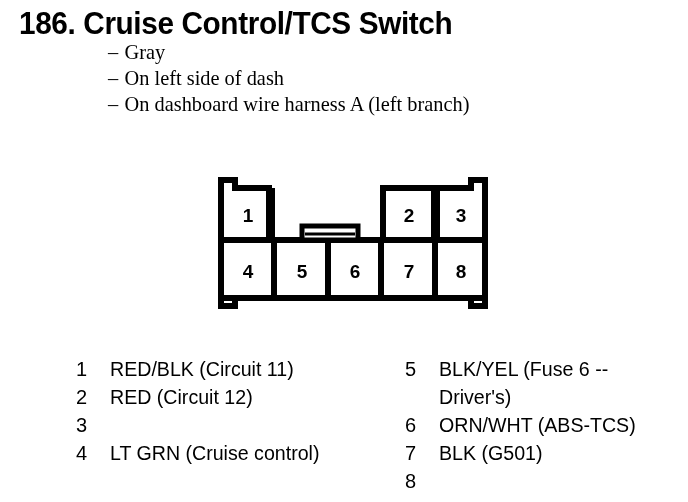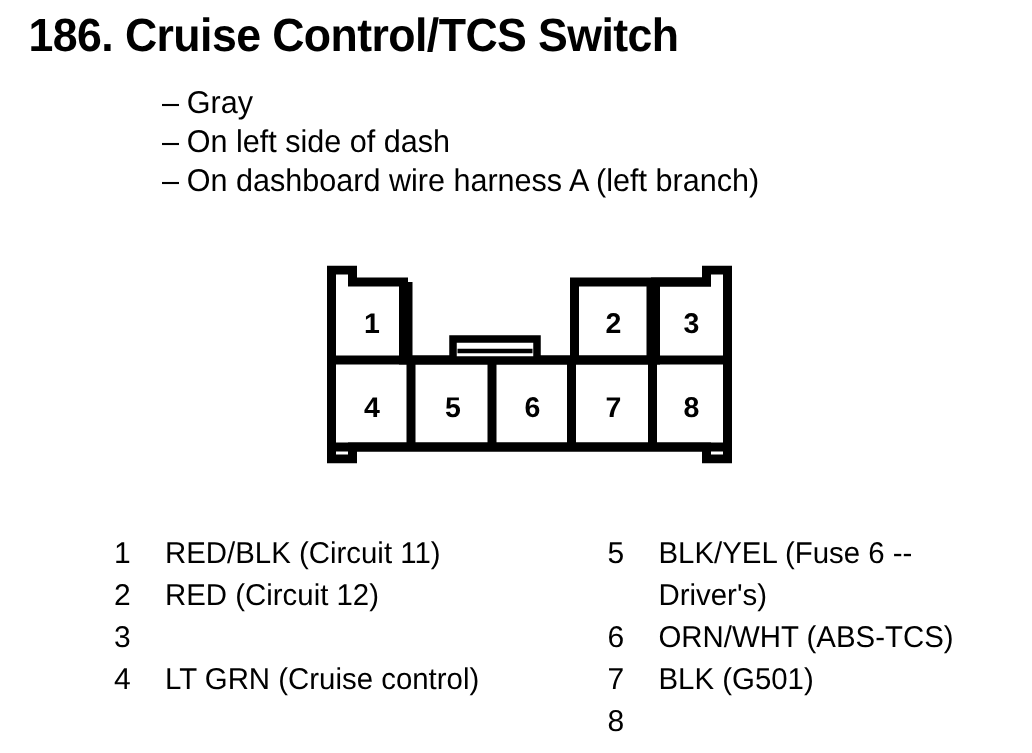--- a/index.html
+++ b/index.html
@@ -26,22 +26,23 @@
     letter-spacing: -0.4px;
     white-space: nowrap;
     transform: scaleX(0.96);
     transform-origin: left top;
   }
 
   
   .notes {
     position: absolute;
     left: 108px;
-    top: 56px;
+    top: 39px;
     width: 540px;
+    font-family: Liberation Serif, serif;
   }
   .note-line {
     font-size: 21px;
     line-height: 26px;
     white-space: nowrap;
     transform: scaleX(0.97);
     transform-origin: left center;
   }
   .note-dash {
     display: inline-block;

